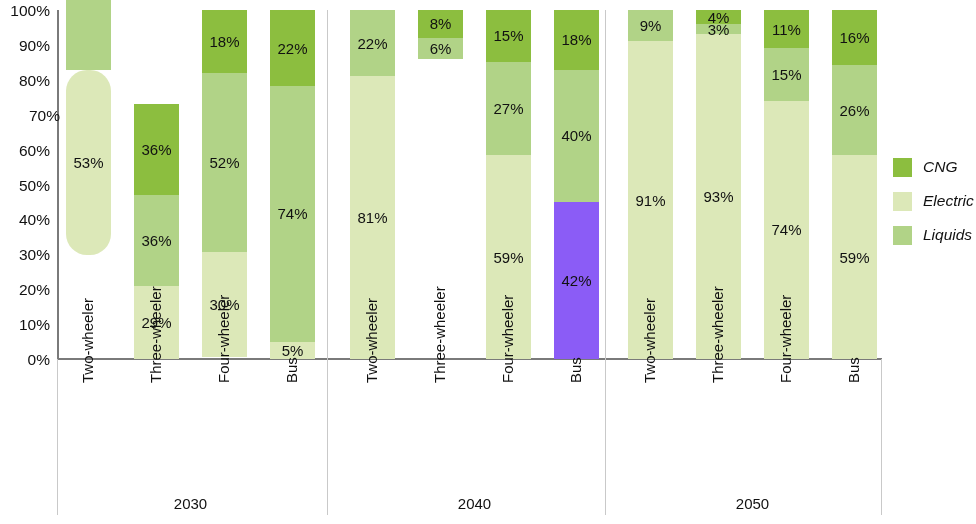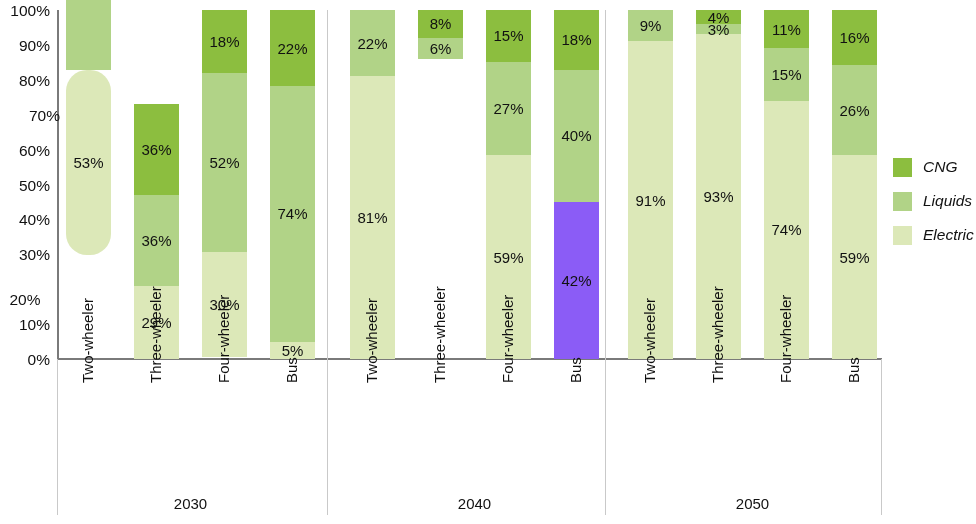--- a/index.html
+++ b/index.html
@@ -76,21 +76,21 @@
 
   <div id="yticks">
       <div class="ytick" style="top: 3px;">100%</div>
       <div class="ytick" style="top: 37.9px;">90%</div>
       <div class="ytick" style="top: 72.8px;">80%</div>
       <div class="ytick" style="top: 107.7px; padding-left: 10px;">70%</div>
       <div class="ytick" style="top: 142.6px;">60%</div>
       <div class="ytick" style="top: 177.5px;">50%</div>
       <div class="ytick" style="top: 212.4px;">40%</div>
       <div class="ytick" style="top: 247.3px;">30%</div>
-      <div class="ytick" style="top: 292px; text-align: center;">20%</div>
+      <div class="ytick" style="top: 282px;">20%</div>
       <div class="ytick" style="top: 317.1px;">10%</div>
       <div class="ytick" style="top: 352px;">0%</div>
     </div>
   <div class="plot" id="plot">
       <div class="bar" style="left: 9px; height: 453px;">
         <div class="seg" style="height: 164.03px; background: rgb(177, 211, 135);">
           <span class="seg-label">47%</span>
         </div>
         <div class="seg" style="height: 184.97px; background: rgb(220, 232, 184); border-radius: 21px;">
           <span class="seg-label">53%</span>
@@ -234,21 +234,21 @@
       <div class="grouplabel" style="left: 350px; width: 249px;">2040</div>
       <div class="grouplabel" style="left: 628px; width: 249px;">2050</div>
     </div>
 
   <div class="legend" id="legend">
       <div class="legend-row">
         <span class="legend-swatch" style="background: rgb(140, 190, 63);"></span>
         <span class="legend-text">CNG</span>
       </div>
       <div class="legend-row">
+        <span class="legend-swatch" style="background: rgb(220, 232, 184);"></span>
+        <span class="legend-text">Electric</span>
+      </div>
+      <div class="legend-row">
         <span class="legend-swatch" style="background: rgb(177, 211, 135);"></span>
         <span class="legend-text">Liquids</span>
       </div>
-      <div class="legend-row">
-        <span class="legend-swatch" style="background: rgb(220, 232, 184);"></span>
-        <span class="legend-text">Electric</span>
-      </div>
     </div>
 </div>
 
 </body></html>

